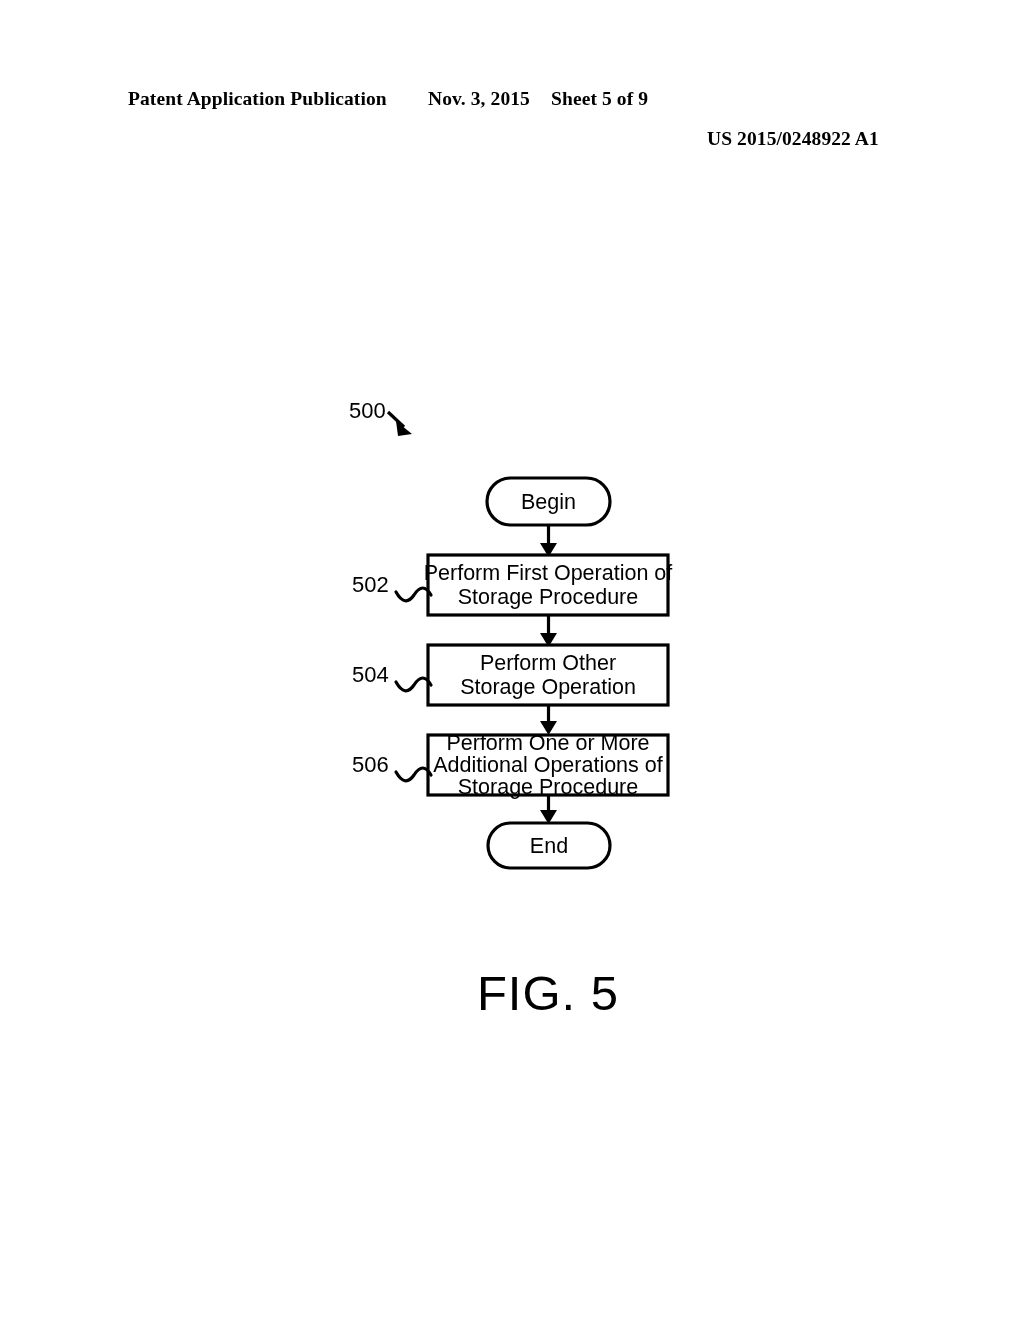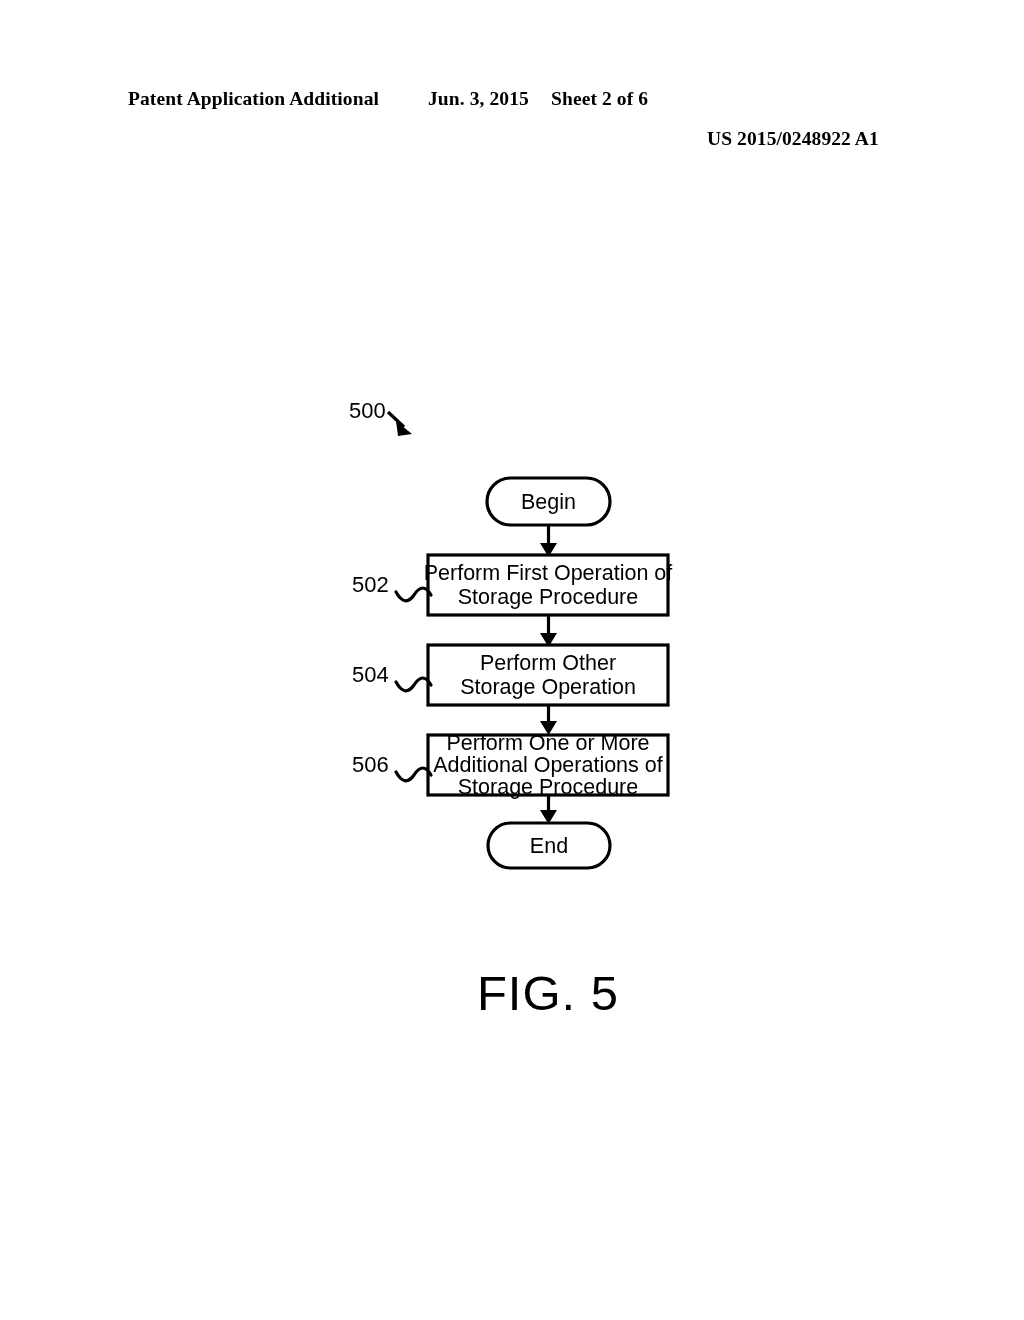--- a/index.html
+++ b/index.html
@@ -93,23 +93,23 @@
     stroke-width: 3.2;
   }
   .arrow-head {
     fill: #000000;
   }
 </style>
 </head>
 <body>
 
 <div class="page-header">
-  <span class="hdr-pub">Patent Application Additional</span>
-  <span class="hdr-date">Jun. 3, 2015</span>
-  <span class="hdr-sheet">Sheet 2 of 6</span>
+  <span class="hdr-pub">Patent Application Publication</span>
+  <span class="hdr-date">Nov. 3, 2015</span>
+  <span class="hdr-sheet">Sheet 5 of 9</span>
   <span class="hdr-num">US 2015/0248922 A1</span>
 </div>
 
 <div class="figure-area">
   <svg class="flow" viewBox="0 0 1024 1320">
 
     <text class="ref-text" x="349" y="418">500</text>
     <line class="conn-line" x1="388" y1="412" x2="404" y2="427"></line>
     <polygon class="arrow-head" points="396,421 412,434 398,436"></polygon>
 

